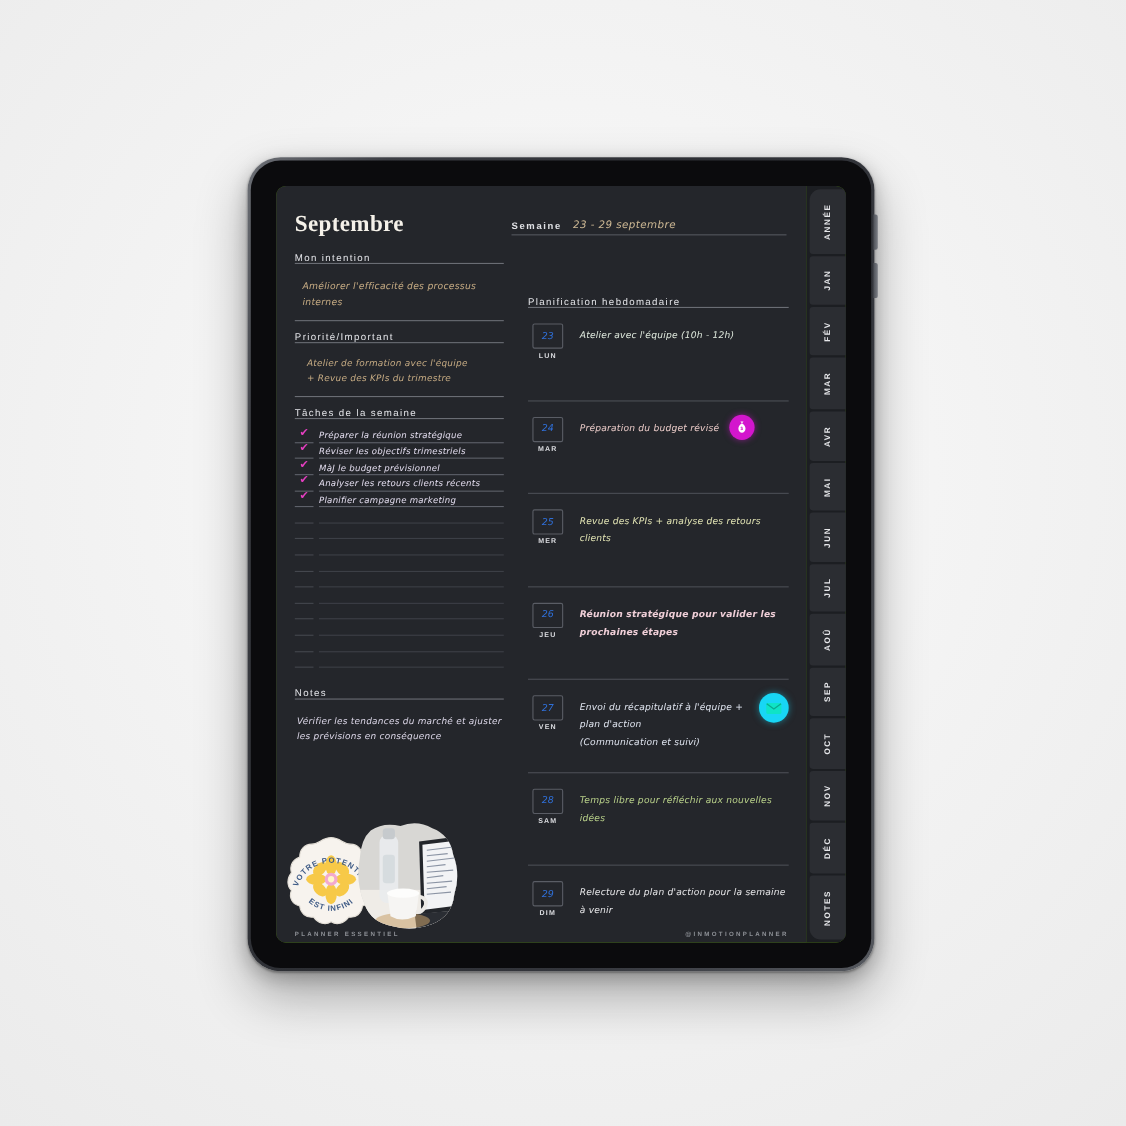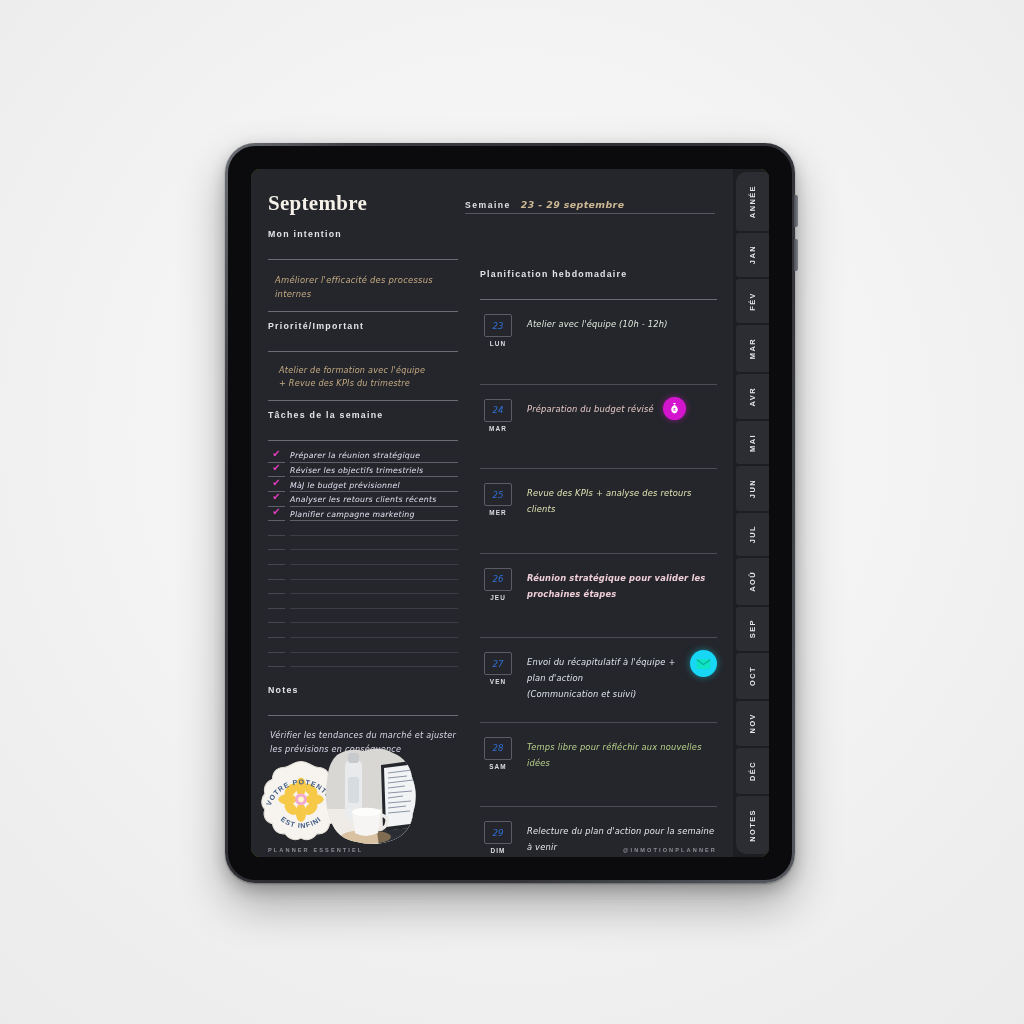--- a/index.html
+++ b/index.html
@@ -107,34 +107,34 @@
     padding-bottom:3px;
     text-align:center;
   }
   #week-label{
     font-size:8.6px;letter-spacing:1.5px;color:#dfe0e4;font-weight:600;
     margin-right:10px;white-space:nowrap;
   }
   #week-value{
     font-family:"DejaVu Sans",sans-serif;
     font-size:9.4px;color:#cdb894;font-style:italic;
-    letter-spacing:.4px;white-space:nowrap;font-weight:bold;
+    letter-spacing:.4px;white-space:nowrap;
   }
 
   
   #cols{
     position:absolute;left:0;right:0;top:60px;bottom:0;
     display:flex;
   }
   #left-col{flex:0 0 190px;padding:0 14px 0 17px;position:relative;}
   #right-col{flex:1 1 auto;padding:0 16px 0 8px;position:relative;margin-top:40px;}
 
   .sec-head{
-    font-size:8.8px;letter-spacing:1.25px;color:#e3e4e8;font-weight:700;
-    padding-bottom:20px;border-bottom:1px solid #6a6d74;
+    font-size:8.8px;letter-spacing:1.25px;color:#e3e4e8;font-weight:400;
+    padding-bottom:0;border-bottom:1px solid #6a6d74;
     margin-bottom:0;
   }
   .hand{
     font-family:"DejaVu Sans",sans-serif;
     font-style:italic;
     letter-spacing:.25px;
   }
   .intent-txt{
     margin-top:14px;
     font-size:8.4px;line-height:1.65;

